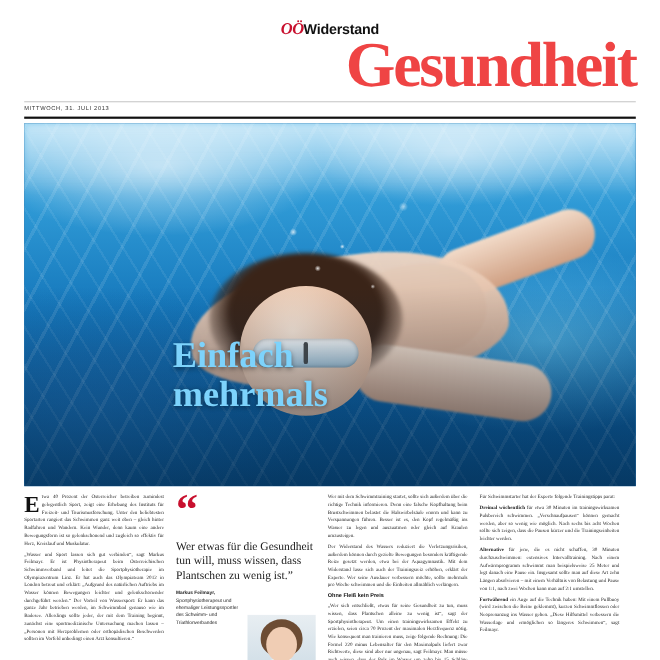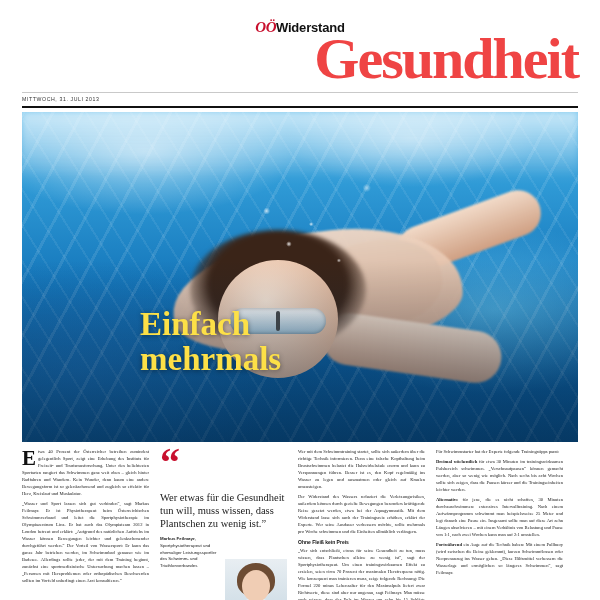--- a/index.html
+++ b/index.html
@@ -188,23 +188,23 @@
     transform: rotate(-10deg);
     filter: blur(1px);
   }
   .photo-shade {
     position:absolute; inset:0;
     background: linear-gradient(180deg, rgba(0,0,0,0) 45%, rgba(3,40,70,0.55) 100%);
   }
 
   .headline {
     position: absolute;
-    left: 118px;
+    left: 135px;
     bottom: 66px;
-    color: #fde047;
+    color: #7dd3fc;
     font-family: "Liberation Serif", serif;
     font-weight: bold;
     font-size: 33px;
     line-height: 1.04;
     text-shadow: 0 1px 5px rgba(0,0,0,0.45);
   }
   .standfirst {
     position: absolute;
     left: 119px;
     bottom: 18px;

